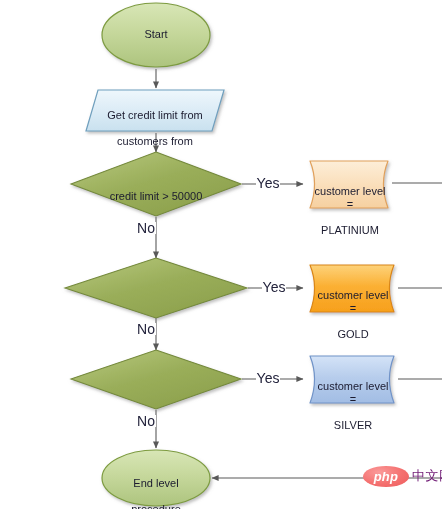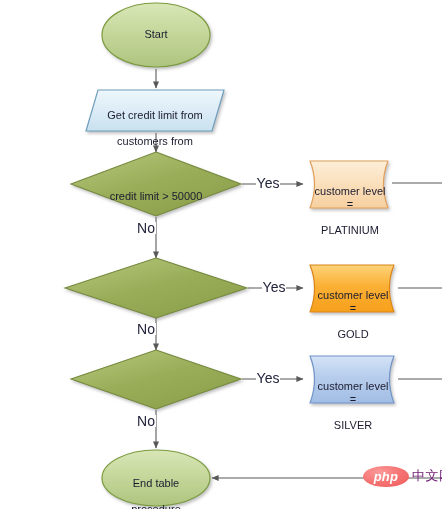--- a/index.html
+++ b/index.html
@@ -190,21 +190,21 @@
     <span>customer level =</span><br>
     <span>GOLD</span>
   </div>
 
   <div class="node-label" style="left:291px; top:367px; width:72px;">
     <span>customer level =</span><br>
     <span>SILVER</span>
   </div>
 
   <div class="node-label" style="left:80px; top:464px; width:100px;">
-    <span>End table</span><br>
+    <span>End level</span><br>
     <span>procedure</span>
   </div>
 
   <div class="edge-label" style="left:230px; top:177px; width:24px;">Yes</div>
   <div class="edge-label" style="left:236px; top:281px; width:24px;">Yes</div>
   <div class="edge-label" style="left:230px; top:372px; width:24px;">Yes</div>
 
   <div class="edge-label" style="left:110px; top:222px; width:20px;">No</div>
   <div class="edge-label" style="left:110px; top:323px; width:20px;">No</div>
   <div class="edge-label" style="left:110px; top:415px; width:20px;">No</div>

